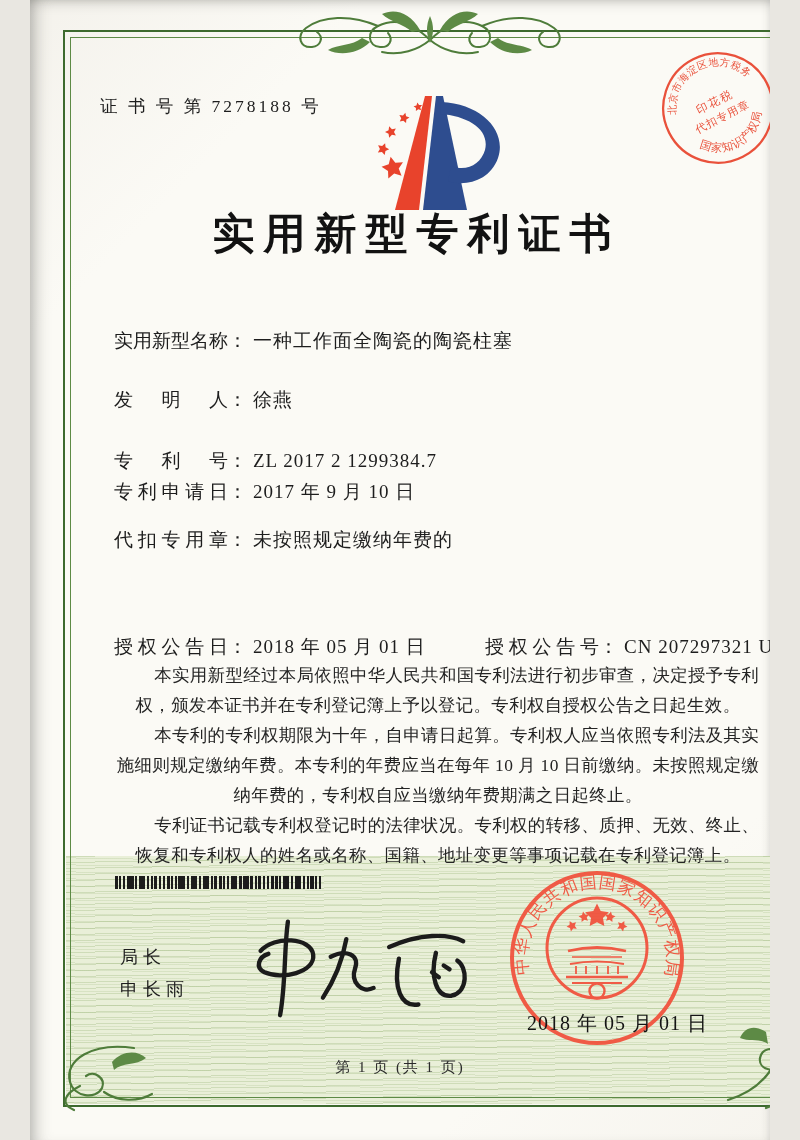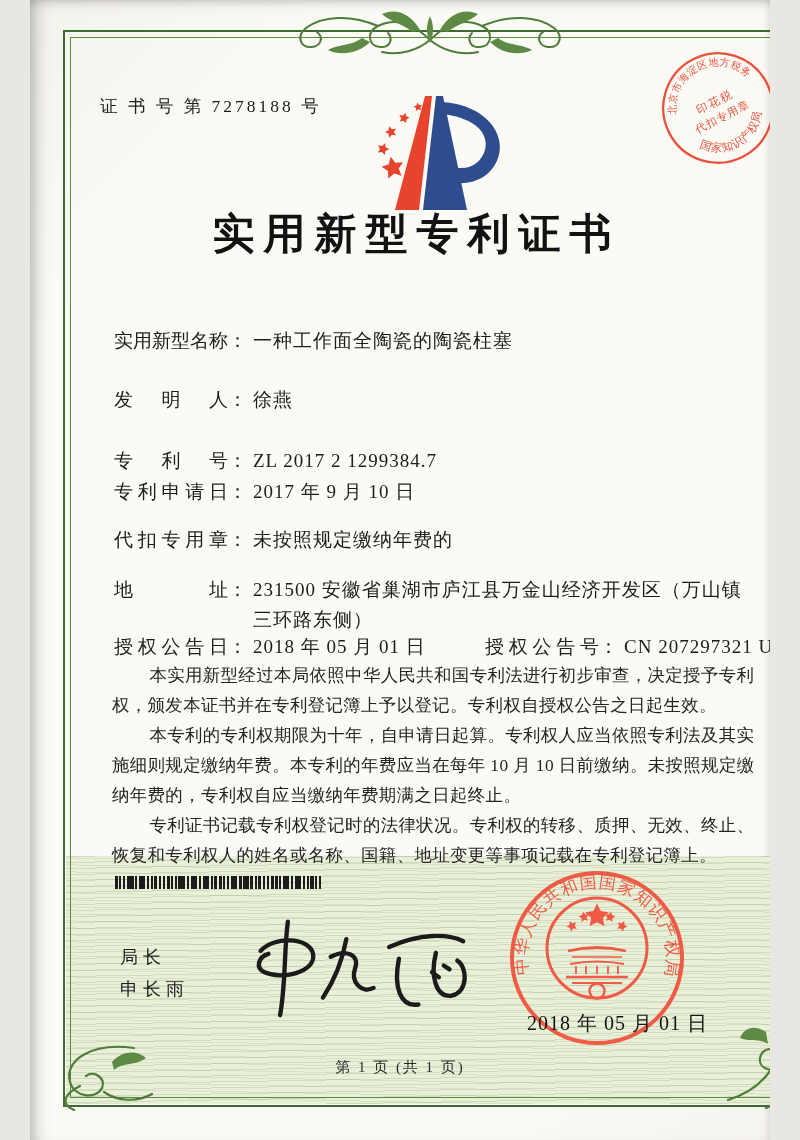--- a/index.html
+++ b/index.html
@@ -30,21 +30,21 @@
   .tax-stamp{position:absolute;left:626px;top:46px;width:124px;height:124px;z-index:6;opacity:.92;}
   .cert-title{position:absolute;left:0;right:0;top:206px;text-align:center;
     font-size:42px;font-weight:700;letter-spacing:9px;text-indent:9px;color:#121212;z-index:4;padding-left:24px;}
   .field-row{position:absolute;left:84px;font-size:19px;line-height:29px;z-index:4;white-space:nowrap;}
   .flabel{display:inline-block;width:114px;text-align:justify;text-align-last:justify;text-justify:inter-character;}
   .fcolon{display:inline-block;}
   .fvalue{margin-left:6px;letter-spacing:1px;}
   .fvalue-block{display:inline-block;margin-left:6px;width:498px;letter-spacing:1px;
     vertical-align:top;white-space:normal;line-height:30px;}
   .grant-right{position:absolute;left:371px;top:0;white-space:nowrap;}
-  .paragraphs{position:absolute;left:82px;top:660px;width:652px;z-index:4;}
+  .paragraphs{position:absolute;left:82px;top:660px;width:652px;z-index:4;text-align:center;}
   .paragraphs p{margin:0;text-indent:2.15em;font-size:17.4px;line-height:30px;
     letter-spacing:.4px;color:#242424;}
   .barcode{position:absolute;left:85px;top:876px;width:207px;height:13px;z-index:4;
     background-image:
       repeating-linear-gradient(90deg,#1c1c1c 0 2px,rgba(0,0,0,0) 2px 4px),
       repeating-linear-gradient(90deg,#1c1c1c 0 1px,rgba(0,0,0,0) 1px 9px),
       repeating-linear-gradient(90deg,#1c1c1c 0 3px,rgba(0,0,0,0) 3px 13px);}
   .signer-title{position:absolute;left:90px;top:945px;font-size:18px;letter-spacing:5px;z-index:4;}
   .signer-name{position:absolute;left:90px;top:977px;font-size:18px;letter-spacing:5px;z-index:4;}
   .signature{position:absolute;left:208px;top:910px;width:240px;height:112px;z-index:5;}
@@ -148,23 +148,20 @@
     <span class="flabel">实用新型名称</span><span class="fcolon">：</span><span class="fvalue">一种工作面全陶瓷的陶瓷柱塞</span>
   </div>
   <div class="field-row" style="top:446px">
     <span class="flabel">专利号</span><span class="fcolon">：</span><span class="fvalue">ZL 2017 2 1299384.7</span>
   </div>
   <div class="field-row" style="top:477px">
     <span class="flabel">专利申请日</span><span class="fcolon">：</span><span class="fvalue">2017 年 9 月 10 日</span>
   </div>
   <div class="field-row" style="top:525px">
     <span class="flabel">代扣专用章</span><span class="fcolon">：</span><span class="fvalue">未按照规定缴纳年费的</span>
-  </div>
-  <div class="field-row" style="top:575px">
-    <span class="flabel">地址</span><span class="fcolon">：</span><span class="fvalue-block">231500 安徽省巢湖市庐江县万金山经济开发区（万山镇三环路东侧）</span>
   </div>
   <div class="field-row" style="top:632px">
     <span class="flabel">授权公告日</span><span class="fcolon">：</span><span class="fvalue">2018 年 05 月 01 日</span>
     <span class="grant-right">
       <span class="flabel">授权公告号</span><span class="fcolon">：</span><span class="fvalue">CN 207297321 U</span>
     </span>
   </div>
 
   <div class="paragraphs">
     <p>本实用新型经过本局依照中华人民共和国专利法进行初步审查，决定授予专利权，颁发本证书并在专利登记簿上予以登记。专利权自授权公告之日起生效。</p>

